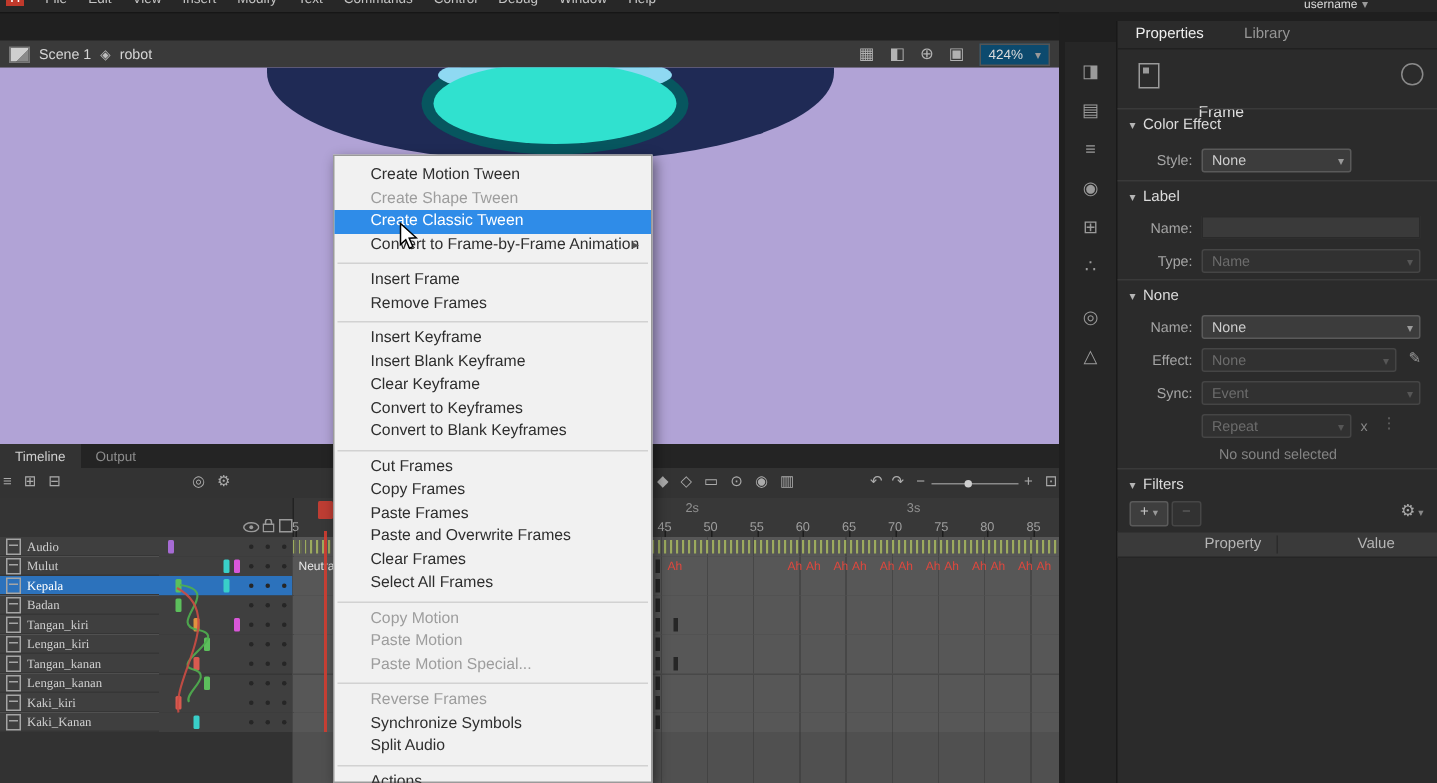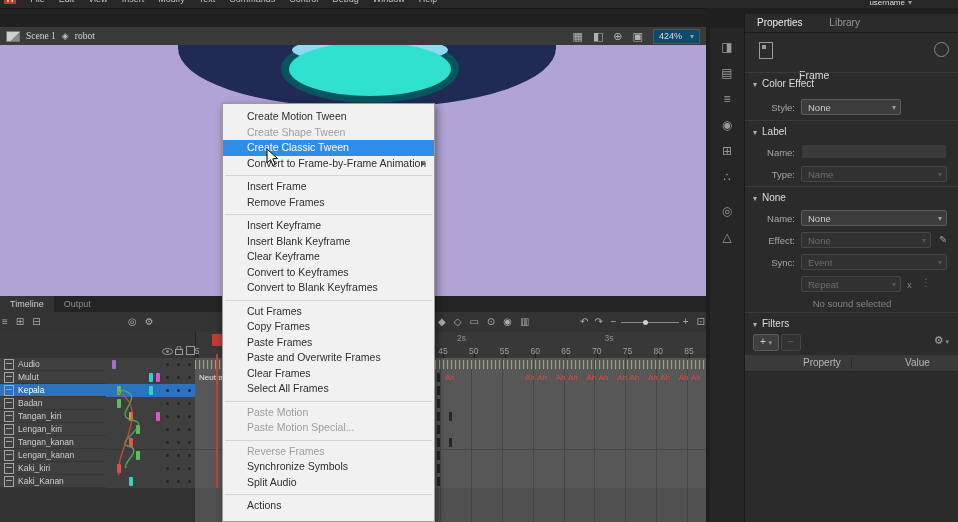--- a/index.html
+++ b/index.html
@@ -13,21 +13,21 @@
   .mb-item{color:#c4c4c4;font-size:9px;}
   #account{position:absolute;right:46px;top:-2px;color:#ddd;font-size:8px;}
   #account .caret{color:#999;margin-left:3px;}
   
   #tabbar{position:absolute;left:0;top:8px;width:710px;height:19px;background:#1d1d1d;border-bottom:1px solid #141414;}
   .doc-tab{position:absolute;left:0;top:0;height:19px;line-height:19px;padding:0 12px;background:#2e2e2e;color:#c8c8c8;font-size:9.5px;border-right:1px solid #141414;}
   
   #editbar{position:absolute;left:0;top:27px;width:706px;height:18px;background:#3a3a3a;border-bottom:1px solid #222;}
   #editbar .crumbs{position:absolute;left:6px;top:0;height:18px;display:flex;align-items:center;gap:6px;}
   .clapper{width:12px;height:9px;background:linear-gradient(135deg,#cfcfcf 60%,#8a8a8a 60%);border:1px solid #777;}
-  .crumb{color:#d5d5d5;font-size:9.5px;font-family:Liberation Serif, serif;}
+  .crumb{color:#d5d5d5;font-size:9.5px;}
   .crumb-ico{color:#bdbdbd;font-size:9px;}
   #editbar .rightside{position:absolute;right:6px;top:0;height:18px;display:flex;align-items:center;gap:10px;}
   .gicon{color:#b2b2b2;font-size:11px;line-height:1;cursor:default;}
   #zoombox{display:flex;align-items:center;gap:8px;background:#0c4a6e;border:1px solid #555;height:13px;padding:0 5px;color:#ddd;font-size:9px;}
   #zoombox .caret{color:#999;font-size:8px;}
   
   #stage{position:absolute;left:0;top:45px;width:706px;height:251px;background:#b1a3d6;overflow:hidden;}
   #head-dome{position:absolute;left:178px;top:0;width:378px;height:62px;background:#1f2a55;border-radius:0 0 46% 46% / 0 0 95% 95%;}
   #goggle-ring{position:absolute;left:281px;top:-10px;width:178px;height:68px;background:#07565f;border-radius:50%;}
   #goggle-lid{position:absolute;left:292px;top:-8px;width:156px;height:26px;background:#8fd9f2;border-radius:50%;}
@@ -45,21 +45,21 @@
   #tl-slider .thumb{position:absolute;left:22px;top:-2px;width:5px;height:5px;border-radius:50%;background:#cfcfcf;}
   #tl-ruler{position:absolute;left:0;top:36px;width:100%;height:26px;background:#383838;border-bottom:1px solid #1e1e1e;}
   #tl-ruler-left{position:absolute;left:0;top:0;width:195px;height:26px;background:#343434;border-right:1px solid #222;}
   .colhdr{position:absolute;bottom:3px;}
   #tl-ruler-frames{position:absolute;left:195px;top:0;right:0;height:26px;overflow:hidden;}
   .rnum{position:absolute;bottom:2px;transform:translateX(-50%);font-size:8.5px;color:#9e9e9e;}
   .rtick{position:absolute;bottom:0;width:1px;height:4px;background:#1d1d1d;}
   .tmark{position:absolute;top:1px;transform:translateX(-50%);font-size:8.5px;color:#8f8f8f;}
   #tl-rows{position:absolute;left:0;top:62px;right:0;height:130px;}
   .tlrow{position:absolute;left:0;right:0;height:13px;}
-  .tl-name{position:absolute;left:0;top:0;width:106px;height:13px;background:#3f3f3f;border-bottom:1px solid #363636;display:flex;align-items:center;gap:4px;padding-left:4px;box-sizing:border-box;color:#cfcfcf;font-size:8.5px;}
+  .tl-name{position:absolute;left:0;top:0;width:106px;height:13px;background:#3f3f3f;border-bottom:1px solid #363636;display:flex;align-items:center;gap:4px;padding-left:4px;box-sizing:border-box;color:#cfcfcf;font-size:8.5px;font-family:Liberation Serif, serif;}
   .tl-parent{position:absolute;left:106px;top:0;width:56px;height:13px;background:#3f3f3f;border-bottom:1px solid #363636;}
   .tl-dotcol{position:absolute;left:162px;top:0;width:33px;height:13px;background:#3f3f3f;border-bottom:1px solid #363636;border-right:1px solid #2a2a2a;}
   .tlrow.sel .tl-name,.tlrow.sel .tl-parent,.tlrow.sel .tl-dotcol{background:#2c72bc;color:#fff;}
   .layer-ico{width:8px;height:9px;border:1px solid #a5a5a5;position:relative;flex:0 0 auto;}
   .layer-ico i{position:absolute;left:1px;right:1px;top:3px;height:1px;background:#a5a5a5;}
   .pbar{position:absolute;top:2px;width:4px;height:9px;border-radius:1px;}
   .dot{position:absolute;top:5px;width:3px;height:3px;border-radius:50%;background:#262626;}
   .tl-frames{position:absolute;left:195px;top:0;right:0;height:13px;background:#575757;border-bottom:1px solid #484848;
      background-image:repeating-linear-gradient(90deg,transparent 0 29.8px,#474747 29.8px 30.8px);}
   .tl-frames .wf{position:absolute;left:0;right:0;top:2px;bottom:2px;
@@ -556,20 +556,21 @@
       </div>
       <div class="cmenu-item"><span>Cut Frames</span></div>
       <div class="cmenu-item"><span>Copy Frames</span></div>
       <div class="cmenu-item"><span>Paste Frames</span></div>
       <div class="cmenu-item"><span>Paste and Overwrite Frames</span></div>
       <div class="cmenu-item"><span>Clear Frames</span></div>
       <div class="cmenu-item"><span>Select All Frames</span></div>
       <div class="cmenu-sep">
         <i></i>
       </div>
+      <div class="cmenu-item disabled"><span>Copy Motion</span></div>
       <div class="cmenu-item disabled"><span>Paste Motion</span></div>
       <div class="cmenu-item disabled"><span>Paste Motion Special...</span></div>
       <div class="cmenu-sep">
         <i></i>
       </div>
       <div class="cmenu-item disabled"><span>Reverse Frames</span></div>
       <div class="cmenu-item"><span>Synchronize Symbols</span></div>
       <div class="cmenu-item"><span>Split Audio</span></div>
       <div class="cmenu-sep">
         <i></i>

